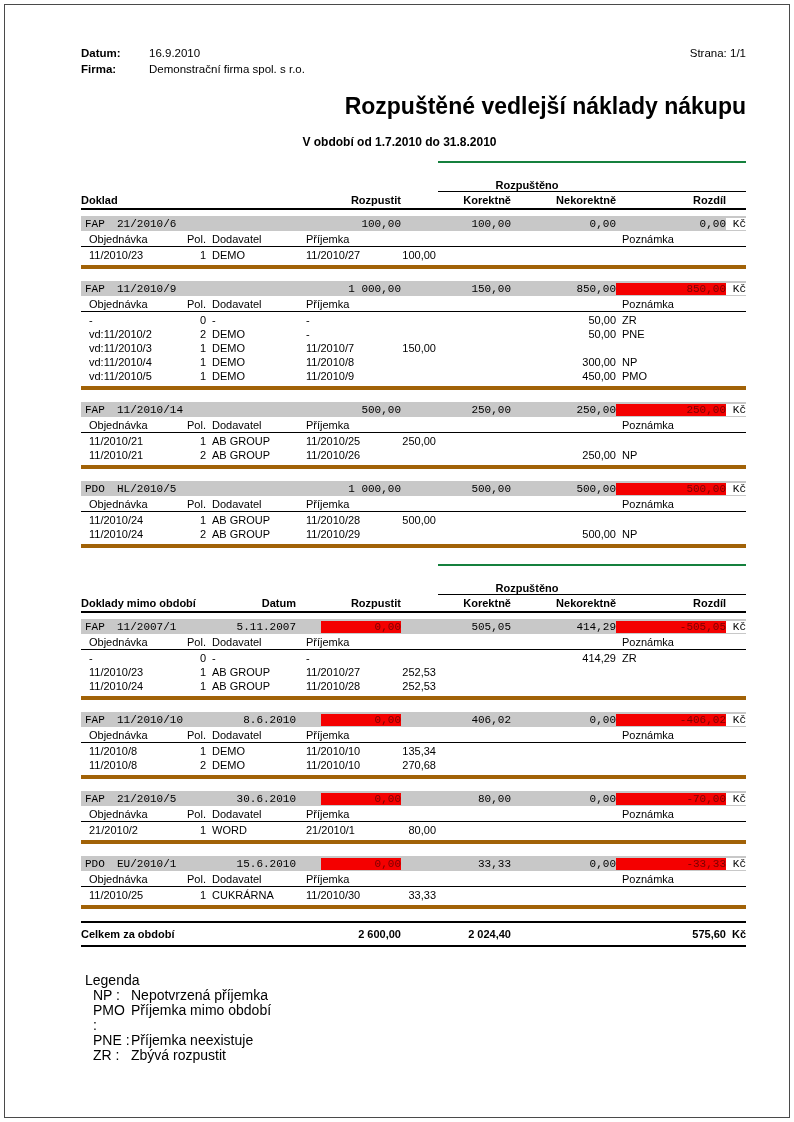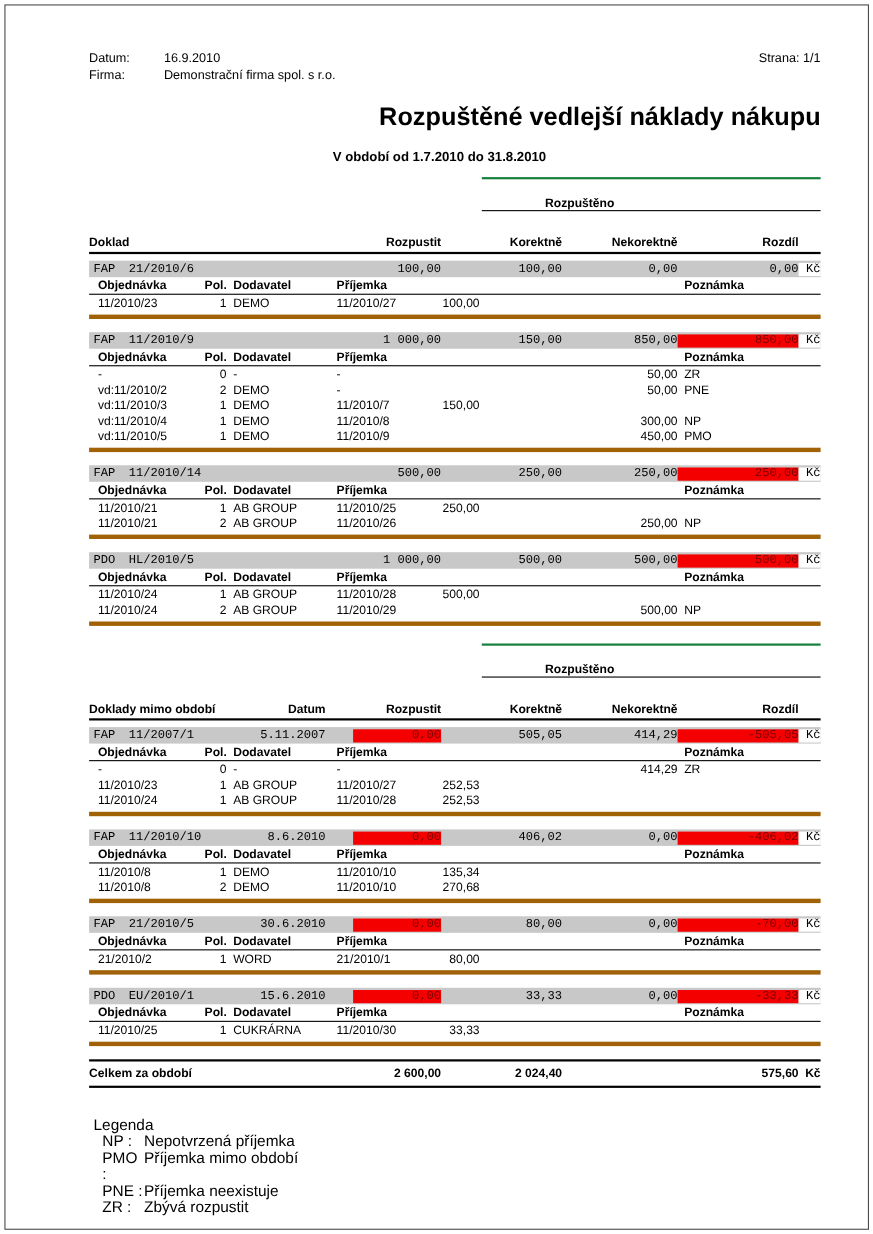--- a/index.html
+++ b/index.html
@@ -8,21 +8,21 @@
     width:794px; height:1122px; overflow:hidden; position:relative;
     font-family:"Liberation Sans", sans-serif; color:#000;
   }
   .page { position:absolute; top:4px; left:4px; right:4px; bottom:4px;
           border:1px solid #4a4a4a; background:#fff; }
   .content { width:665px; margin-left:76px; padding-top:40px; }
 
   
   .meta { position:relative; font-size:11.5px; line-height:16px; }
   .meta-row { display:flex; }
-  .meta-label { width:68px; }
+  .meta-label { width:68px;font-weight:bold; }
   .meta-strana { position:absolute; top:0; right:0; }
 
   
   .title { text-align:right; margin:16px 0 0 -28px; font-size:23px; font-weight:bold; }
   .subtitle { text-align:center; margin:15px 0 0 -28px; font-size:12px; font-weight:bold; }
 
   #report { margin-top:12px; }
   .section + .section { margin-top:16px; }
 
   
@@ -33,33 +33,33 @@
 
   
   .row { display:flex; align-items:center; font-size:11px; height:15px; }
   .c-doc { width:240px; display:flex; align-items:center; }
   .c-roz { width:80px;  text-align:right; }
   .c-kor { width:110px; text-align:right; }
   .c-nek { width:105px; text-align:right; }
   .c-rzd { width:110px; text-align:right; }
   .c-kc  { width:20px;  text-align:right; }
 
-  .head-row { font-weight:bold; border-bottom:2px solid #000; height:18px;margin-top:21px; }
+  .head-row { font-weight:bold; border-bottom:2px solid #000; height:18px; }
   .hd-datum { margin-left:auto; padding-right:25px; }
 
   
   .doc-block { margin-top:6px; margin-bottom:12px; }
   .doc-row { background:#c8c8c8;font-family:Liberation Mono, monospace; }
   .doc-row .c-kc { background:#fff; padding-left:3px; }
   .doc-typ { width:36px; padding-left:4px; }
   .doc-dat { margin-left:auto; text-align:right; padding-right:25px; }
   .red { background:#f40000; color:#7a0000; }
 
   
-  .sub-row { border-bottom:1px solid #000; height:16px;font-weight:bold; }
+  .sub-row { border-bottom:1px solid #000; height:16px; }
   .detail-rows { border-bottom:4px solid #a16207; padding:1px 0 3px 0; }
   .det-row { height:14px; }
   .d-obj { width:105px; padding-left:8px; }
   .d-pol { width:20px;  text-align:right; }
   .d-dod { width:100px; padding-left:6px; }
   .d-pri { width:90px; }
   .d-kor { width:40px;  text-align:right; }
   .d-nek { width:180px; text-align:right; }
   .d-poz { flex:1; padding-left:6px; }
 

